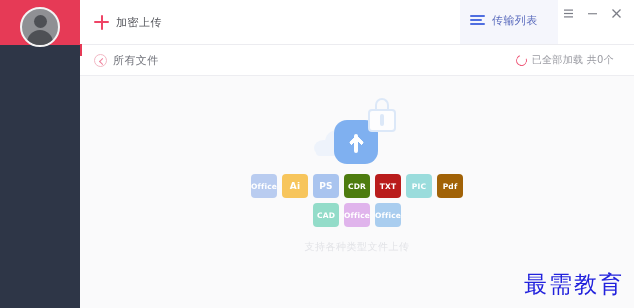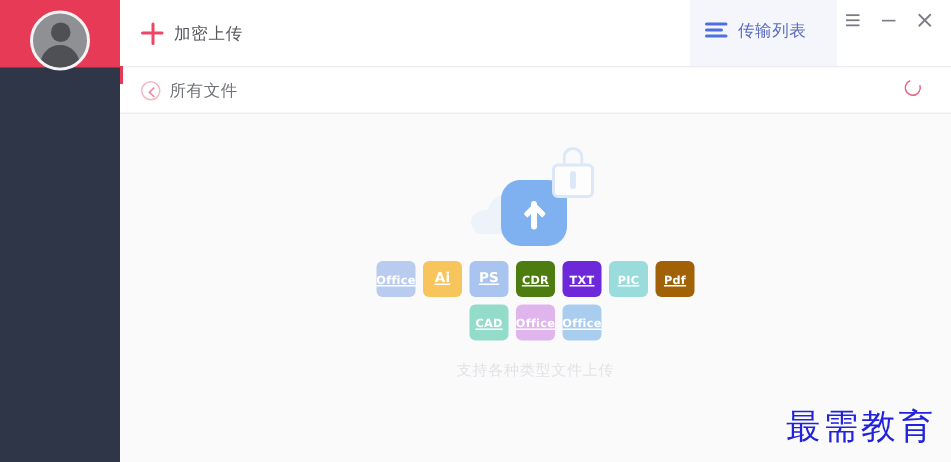--- a/index.html
+++ b/index.html
@@ -398,21 +398,20 @@
     height: 24px;
     border-radius: 4px;
     display: flex;
     align-items: center;
     justify-content: center;
     font-size: 9px;
     font-weight: bold;
     color: #ffffff;
     letter-spacing: .2px;
     user-select: none;
-    text-decoration: underline;
   }
   .badge.sm { font-size: 7.5px; }
 
   .empty-hint {
     margin-top: 13px;
     font-size: 10px;
     color: #e2e3e7;
     letter-spacing: .5px;
   }
 
@@ -481,20 +480,21 @@
     </div>
   </div>
 
   <div class="crumbbar">
     <div class="crumb">
       <span class="back-circle"></span>
       <span class="crumb-label">所有文件</span>
     </div>
     <div class="loadstatus">
       <span class="refresh-icon"></span>
+      <span class="loadstatus-text">已全部加载 共0个</span>
     </div>
   </div>
 
   <div class="content">
     <div class="empty-state">
 
       <div class="illustration">
         <div class="cloud">
           <span class="c1"></span>
             <span class="c2"></span>
@@ -511,21 +511,21 @@
           <span class="key"></span>
         </div>
       </div>
 
       <div class="badges">
         <div class="badge-row">
           <div class="badge sm" style="background: rgb(185, 204, 240);">Office</div>
           <div class="badge" style="background: rgb(247, 197, 92);">Ai</div>
           <div class="badge" style="background: rgb(169, 196, 239);">PS</div>
           <div class="badge sm" style="background: #4d7c0f;">CDR</div>
-          <div class="badge sm" style="background: #6d28d9;">TXT</div>
+          <div class="badge sm" style="background: #b91c1c;">TXT</div>
           <div class="badge sm" style="background: rgb(154, 220, 220);">PIC</div>
           <div class="badge sm" style="background: #a16207;">Pdf</div>
         </div>
         <div class="badge-row">
           <div class="badge sm" style="background: rgb(147, 220, 201);">CAD</div>
           <div class="badge sm" style="background: rgb(224, 180, 236);">Office</div>
           <div class="badge sm" style="background: rgb(169, 205, 239);">Office</div>
         </div>
       </div>
 

